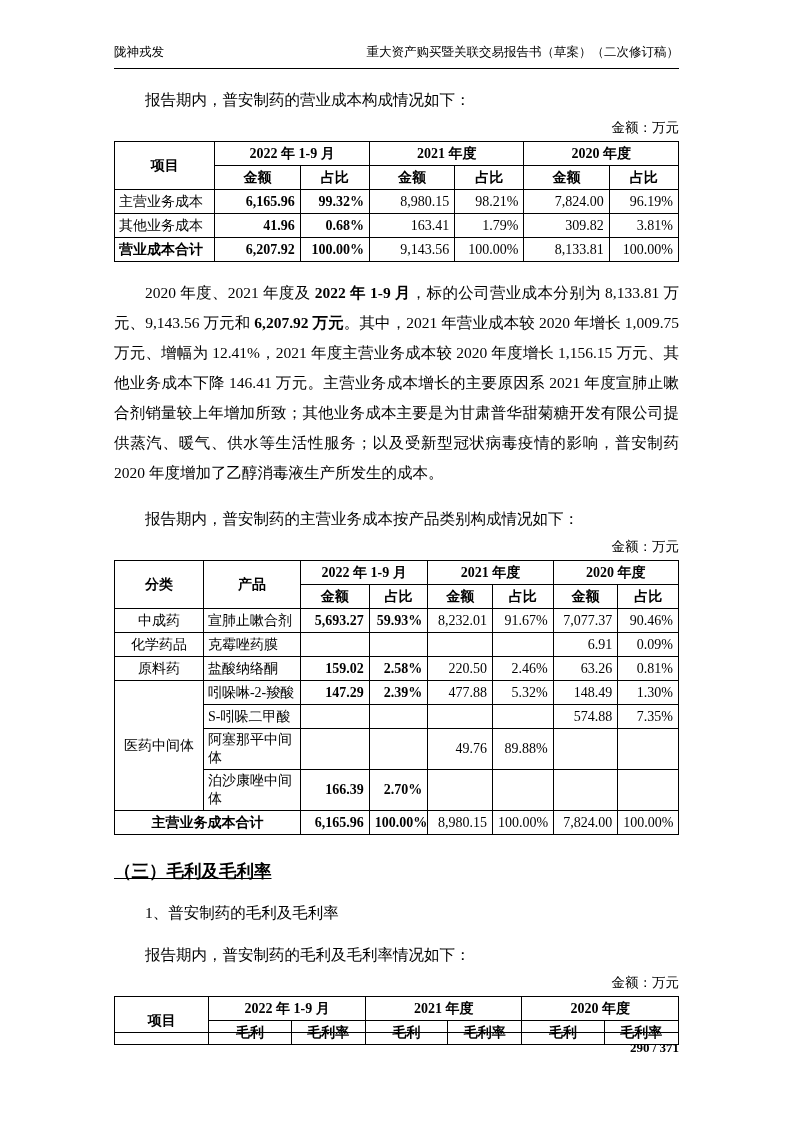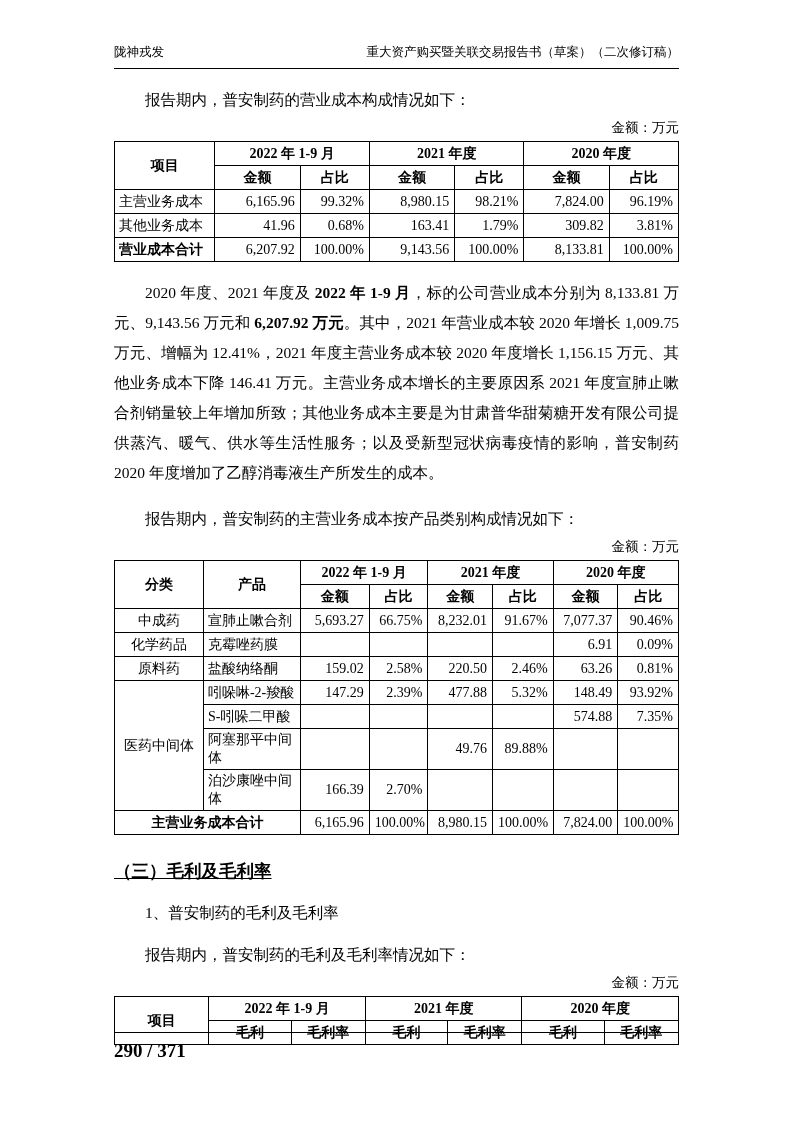--- a/index.html
+++ b/index.html
@@ -24,35 +24,35 @@
     font-size: 14px; border: 1.5px solid #000;
   }
   .doc-table th, .doc-table td {
     border: 1px solid #000; padding: 2px 5px; height: 24px;
     vertical-align: middle; overflow: hidden;
   }
   .doc-table th { font-weight: bold; text-align: center; }
   td.lbl { text-align: left; padding-left: 4px; }
   td.ctr { text-align: center; margin-left: 20px; }
   td.num { text-align: right; }
-  .b22 { font-weight: normal; }
+  .b22 { font-weight: bold; }
   .total-lbl { font-weight: bold; }
   .body-para {
     font-size: 15.5px; line-height: 30px; text-align: justify;
     text-indent: 2em; margin: 16px 0 14px 0;
   }
   .section-heading {
     font-size: 17.5px; font-weight: bold; margin: 24px 0 4px 0;
     font-family: "Liberation Sans", "DejaVu Sans", sans-serif;
     text-decoration: underline;
   }
   .sub-heading { font-size: 15.5px; margin: 20px 0 0 0; text-indent: 2em; }
   .footer { position: absolute; left: 114px; right: 114px; top: 1032px; }
   .footer-line { border-top: 1px solid #000; }
-  .page-number { text-align: left; font-weight: bold; font-size: 19px; margin-top: 7px; }
+  .page-number { text-align: right; font-weight: bold; font-size: 13px; margin-top: 7px; }
 </style>
 </head>
 <body>
 
 <div class="page">
 
   <div class="doc-header">
     <span>陇神戎发</span>
     <span>重大资产购买暨关联交易报告书（草案）（二次修订稿）</span>
   </div>
@@ -148,21 +148,21 @@
         <th>占比</th>
         <th>金额</th>
         <th>占比</th>
       </tr>
     </thead>
     <tbody>
       <tr>
         <td class="ctr">中成药</td>
         <td class="lbl">宣肺止嗽合剂</td>
         <td class="num b22">5,693.27</td>
-        <td class="num b22">66.75%</td>
+        <td class="num b22">59.93%</td>
         <td class="num">8,232.01</td>
         <td class="num">91.67%</td>
         <td class="num">7,077.37</td>
         <td class="num">90.46%</td>
       </tr>
       <tr>
         <td class="ctr">化学药品</td>
         <td class="lbl">克霉唑药膜</td>
         <td class="num b22"></td>
         <td class="num b22"></td>
@@ -182,21 +182,21 @@
         <td class="num">0.81%</td>
       </tr>
       <tr>
         <td class="ctr" rowspan="4">医药中间体</td>
         <td class="lbl">吲哚啉-2-羧酸</td>
         <td class="num b22">147.29</td>
         <td class="num b22">2.39%</td>
         <td class="num">477.88</td>
         <td class="num">5.32%</td>
         <td class="num">148.49</td>
-        <td class="num">93.92%</td>
+        <td class="num">1.30%</td>
       </tr>
       <tr>
         <td class="lbl">S-吲哚二甲酸</td>
         <td class="num b22"></td>
         <td class="num b22"></td>
         <td class="num"></td>
         <td class="num"></td>
         <td class="num">574.88</td>
         <td class="num">7.35%</td>
       </tr>

